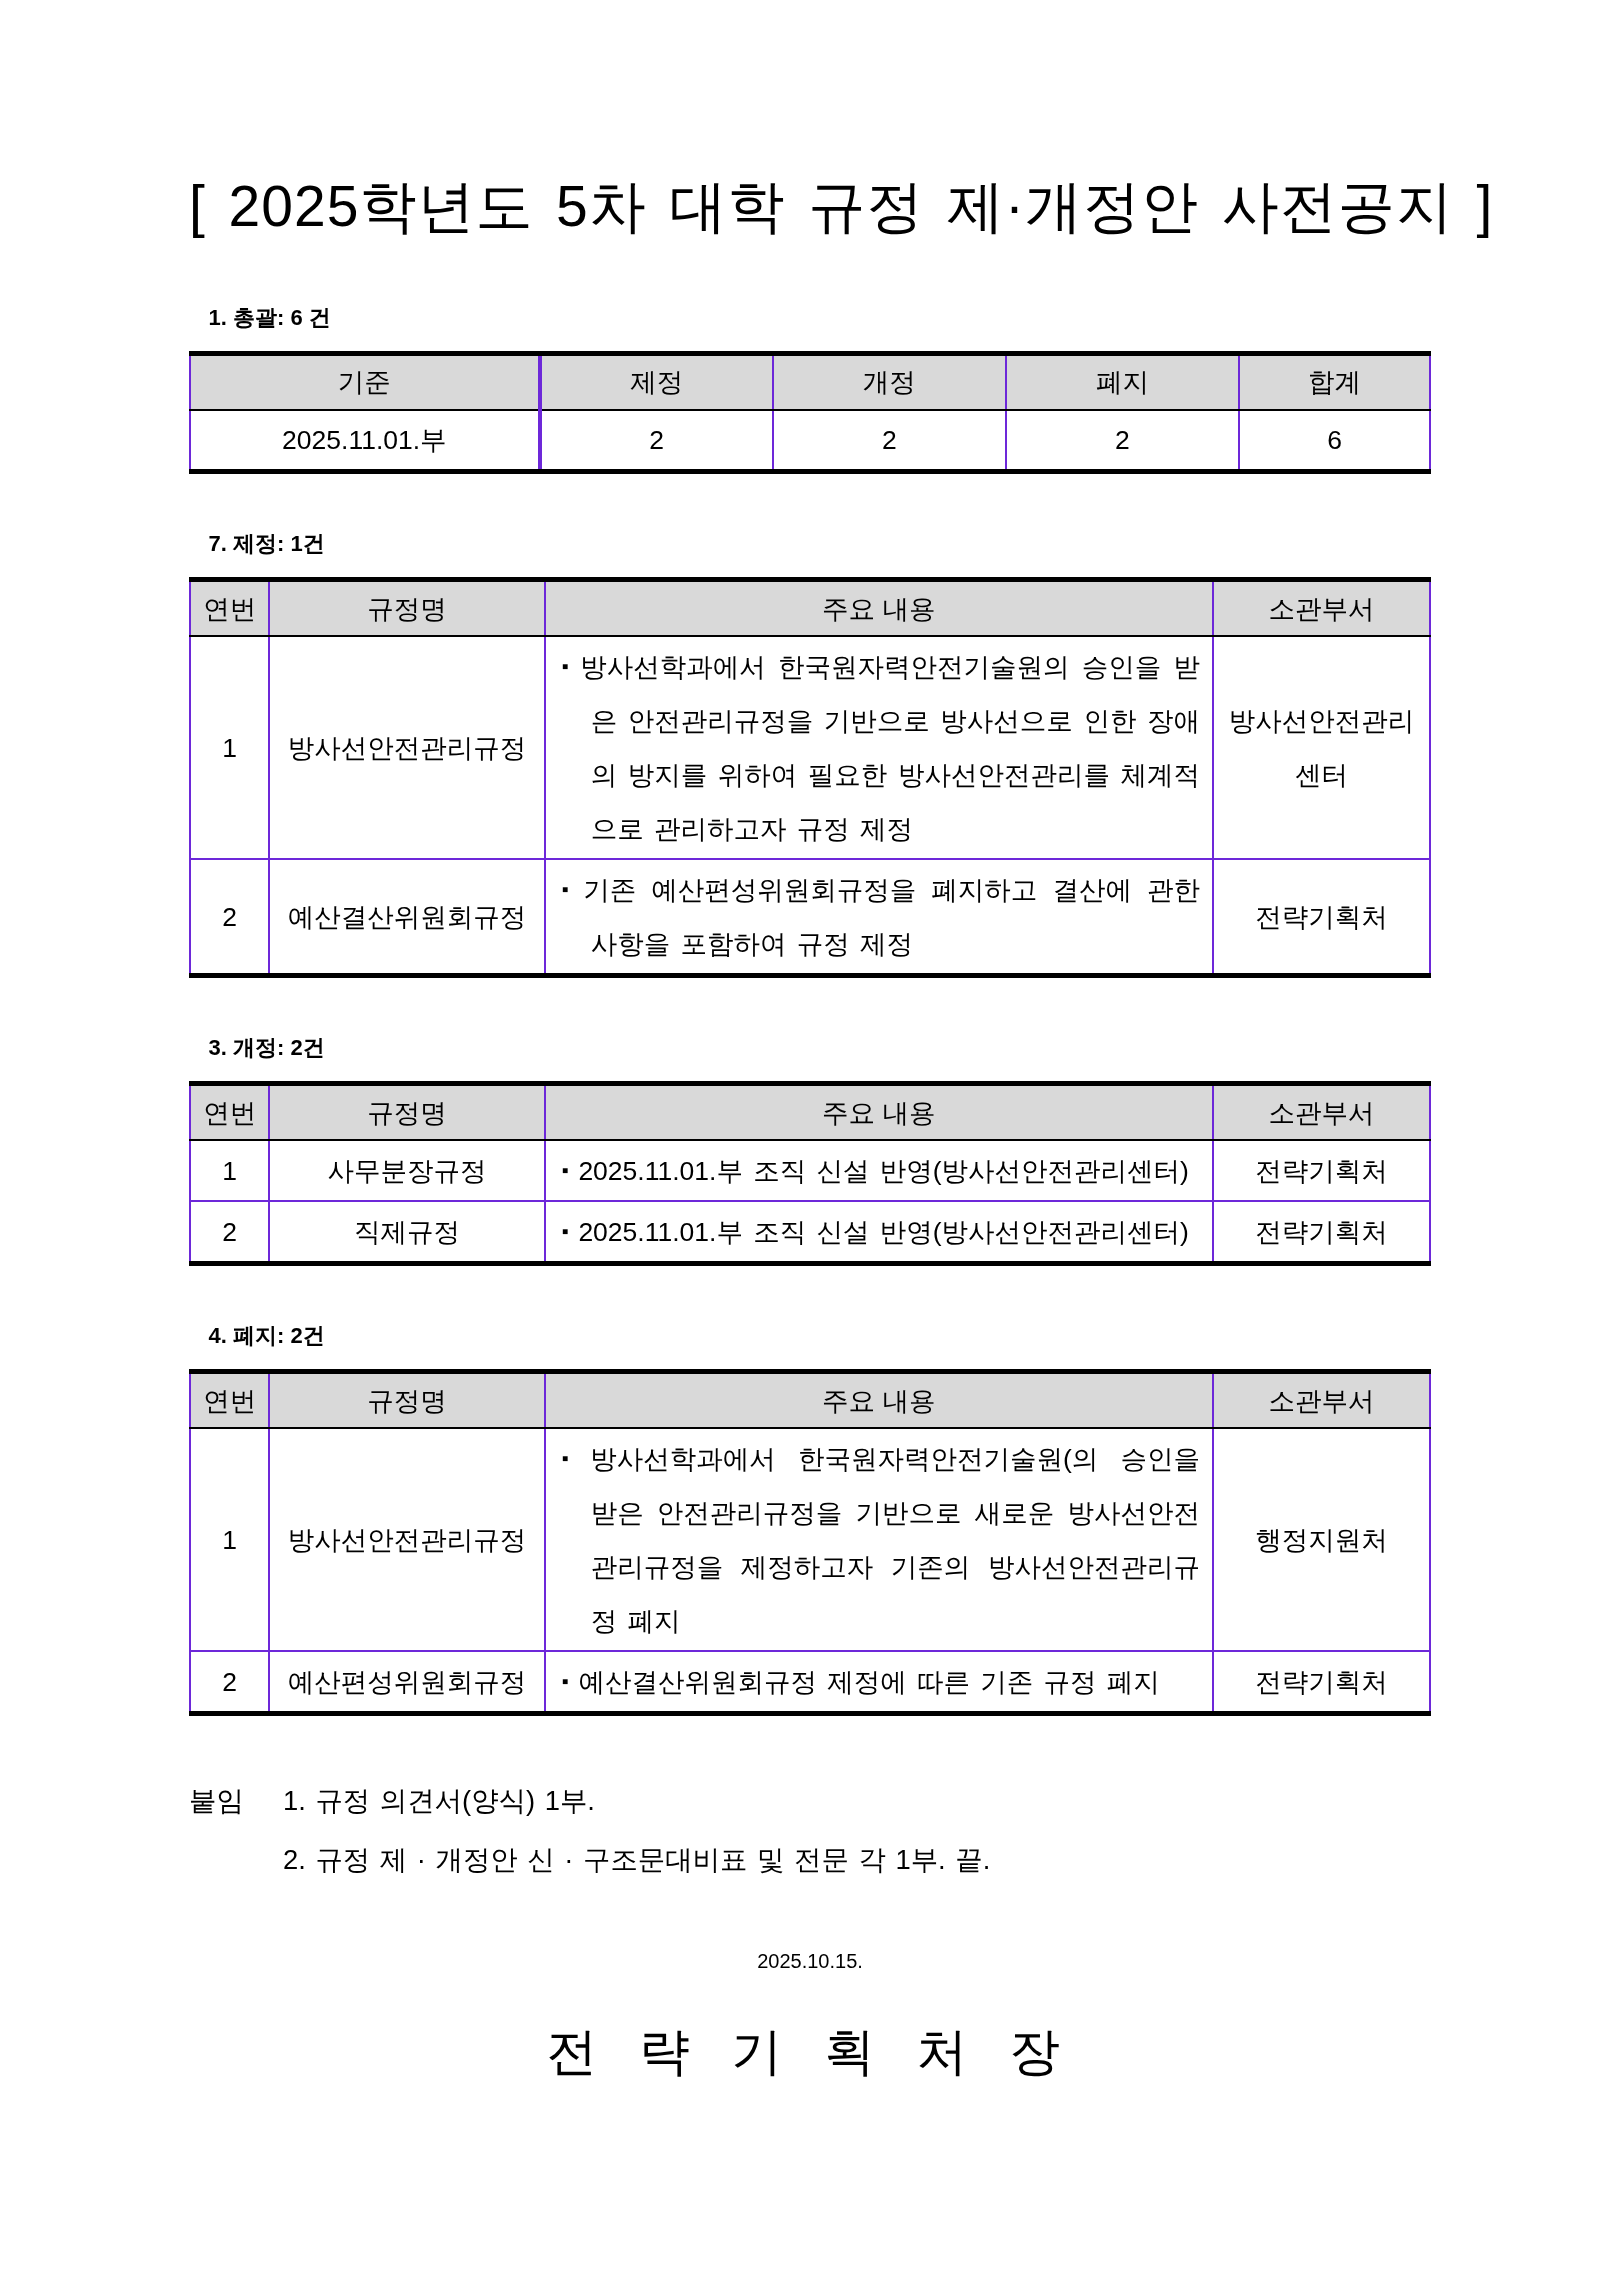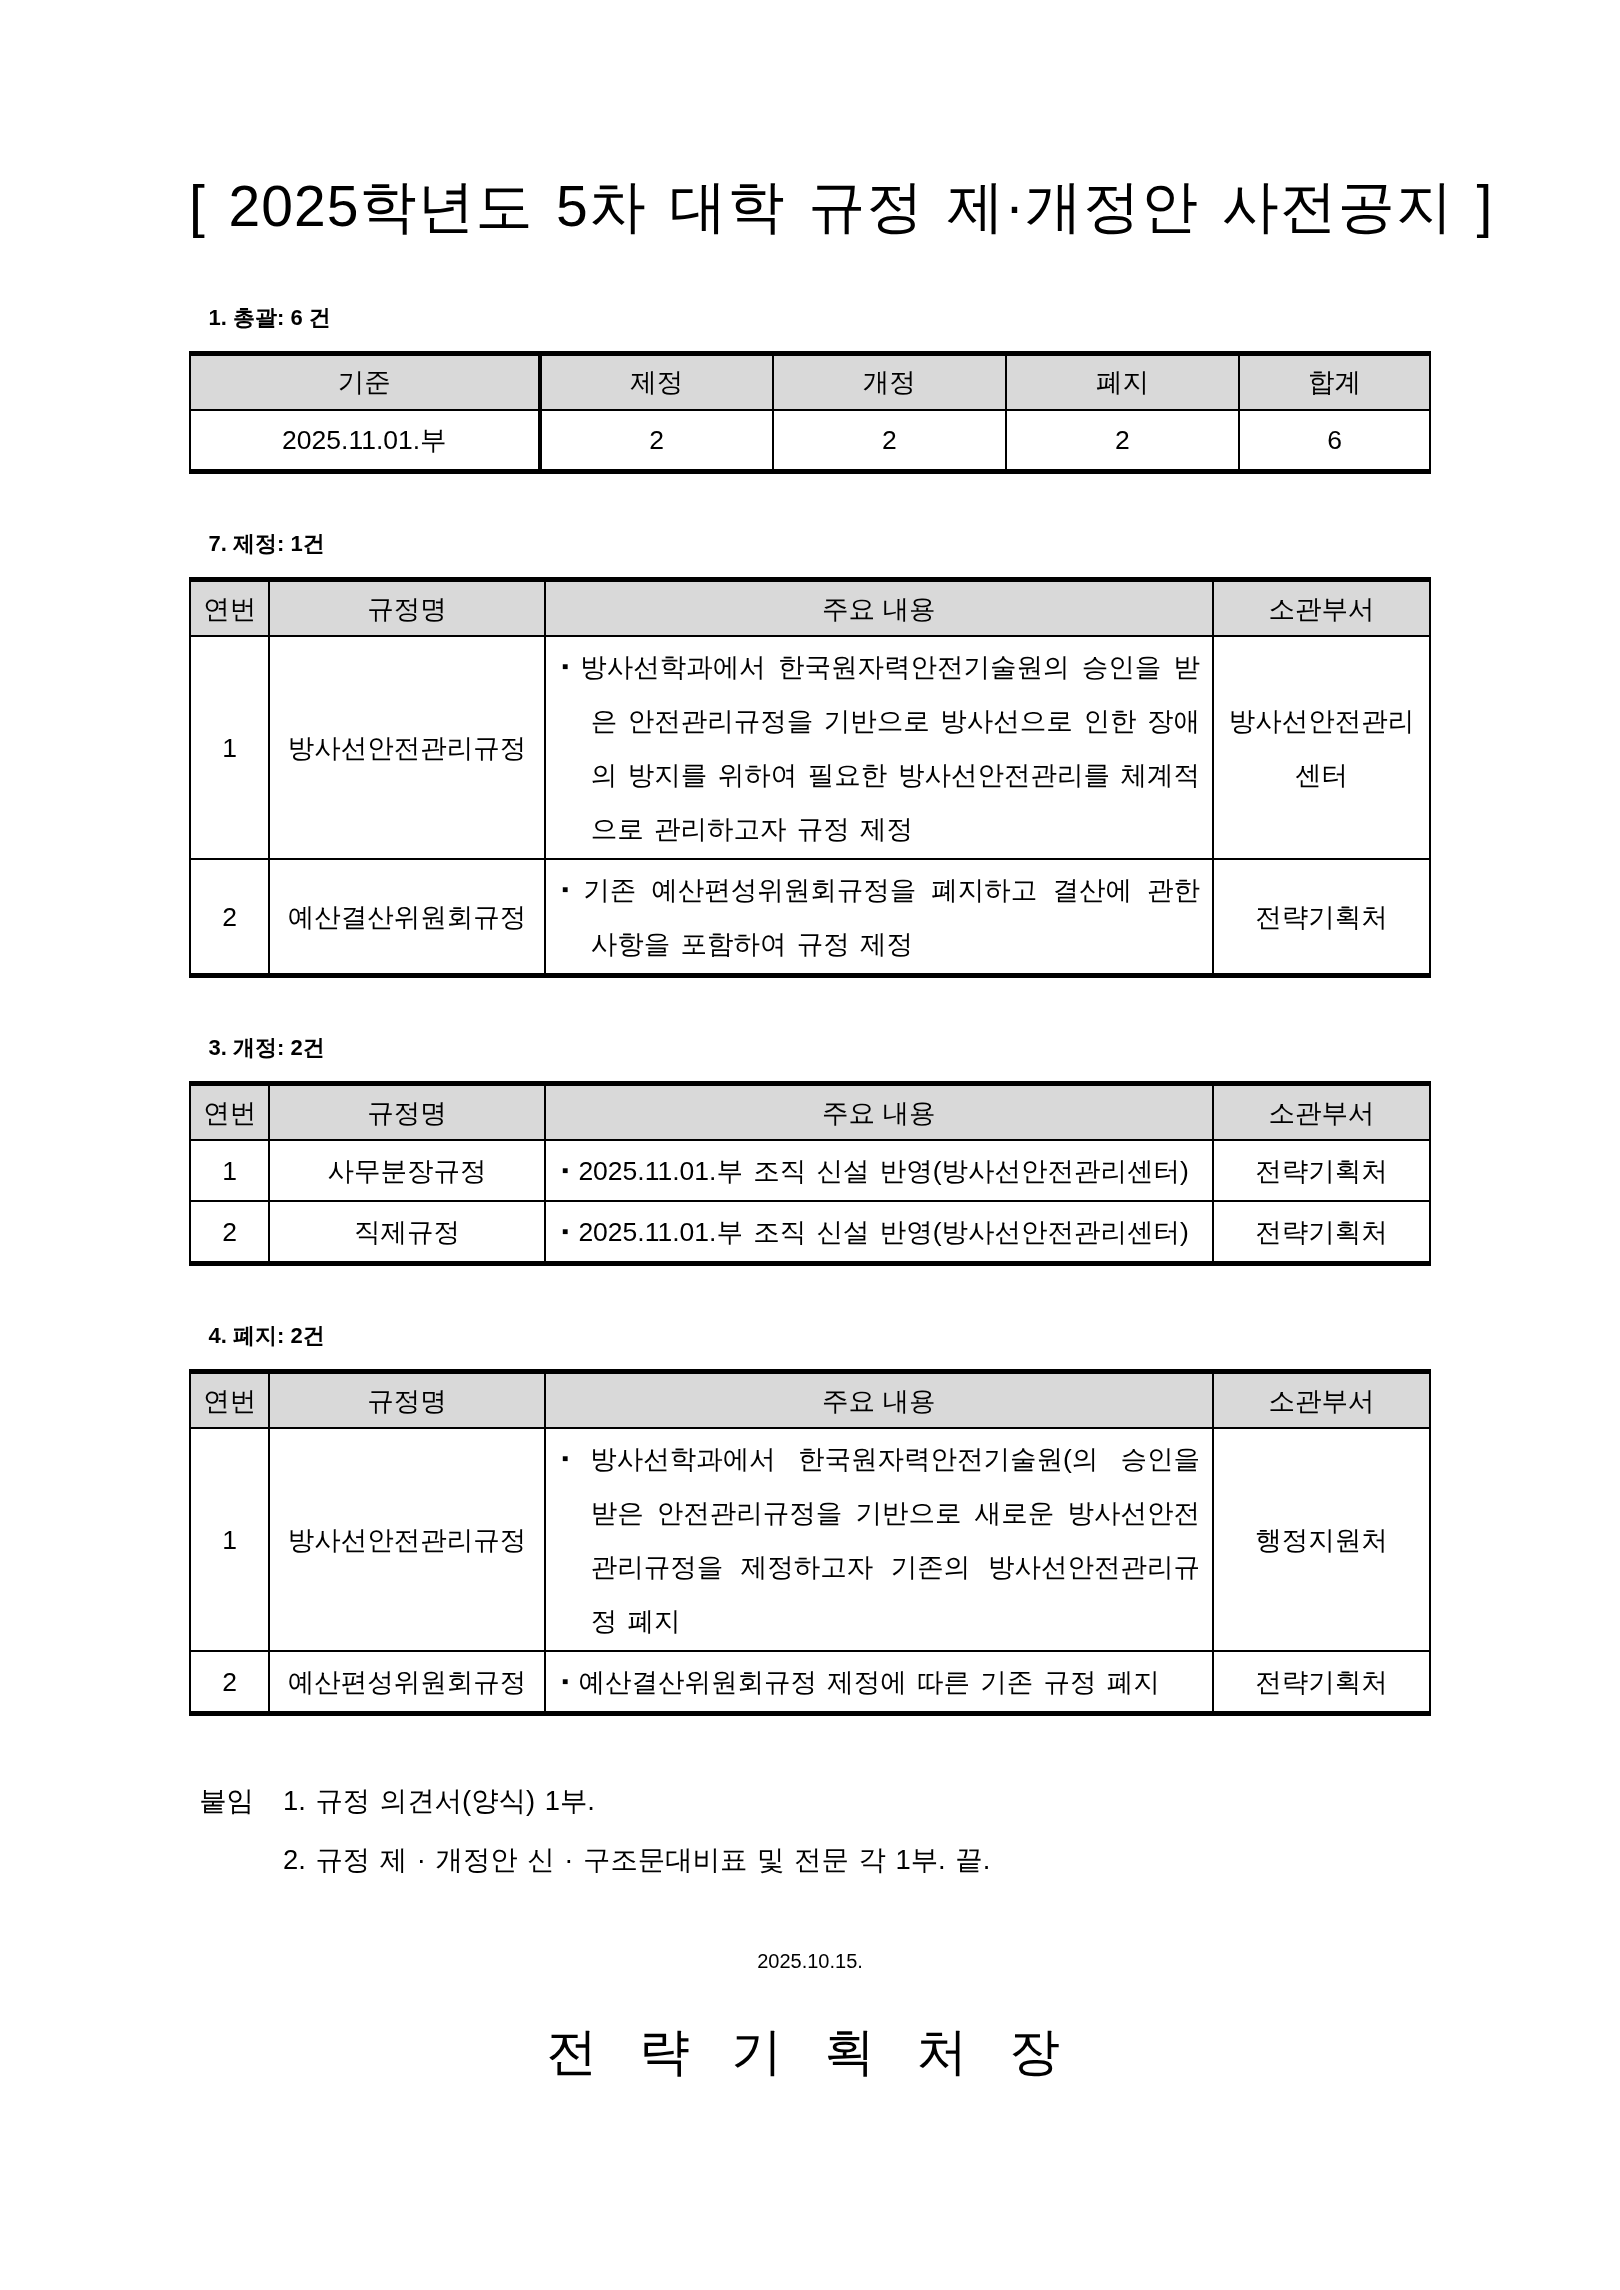--- a/index.html
+++ b/index.html
@@ -27,21 +27,21 @@
   .sec-heading {
     font-size: 22px; font-weight: bold;
     margin: 0 0 17.6px 19.6px;
   }
   table {
     width: 100%; border-collapse: collapse; table-layout: fixed;
     margin-bottom: 55px;
     font-size: 26.5px;
   }
   table { border-top: 5.9px solid #000; border-bottom: 5.9px solid #000; }
-  th, td { border: 2px solid #000000; }
+  th, td { border: 2px solid #6d28d9; }
   th {
     background: #D9D9D9; font-weight: normal;
     padding: 10.8px 7.8px; line-height: 32px; text-align: center;
   }
   thead tr th { border-bottom: 2.9px solid #000; }
   td {
     line-height: 54px; padding: 2px 9.8px;
     text-align: center; vertical-align: middle;
   }
   td.content {
@@ -51,21 +51,21 @@
   td.content .bullet {
     font-size: 19.6px; margin-right: 9.8px; vertical-align: 2.9px;
   }
   .tbl-summary th:first-child, .tbl-summary td:first-child {
     border-right-width: 4.9px;
   }
   .attach {
     display: flex; font-size: 27.4px; line-height: 59px;
     margin-top: 7.8px; word-spacing: 2px;
   }
-  .attach-label { flex: 0 0 65px; margin-right: 29px; text-align: right; }
+  .attach-label { flex: 0 0 65px; margin-right: 29px; }
   .date-line {
     text-align: center; font-size: 20px; margin-top: 61px;
   }
   .signature {
     text-align: center; font-size: 51px; letter-spacing: 13.7px;
     margin-top: 45px; white-space: nowrap;
   }
 </style>
 </head>
 <body>

